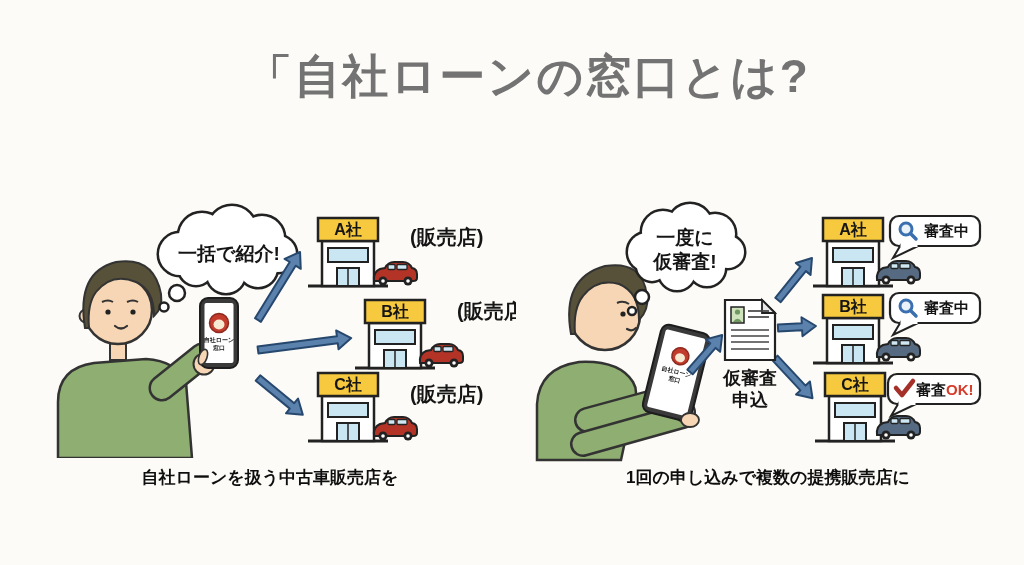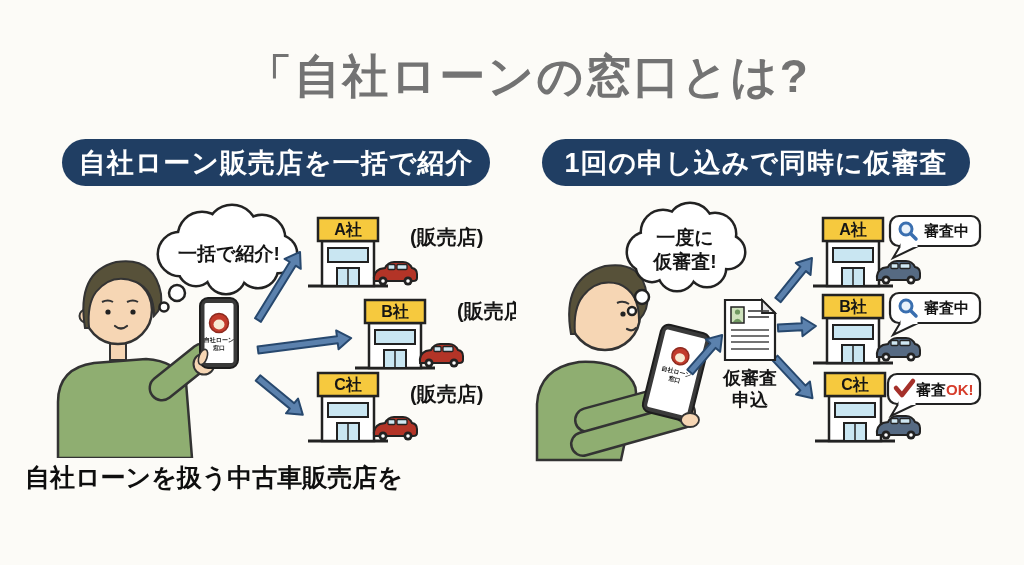--- a/index.html
+++ b/index.html
@@ -9,34 +9,32 @@
          font-size:46px;font-weight:bold;color:#737373;letter-spacing:2px;}
   .pill{position:absolute;top:139px;width:428px;height:47px;background:#203e63;border-radius:26px;
         color:#ffffff;font-size:27px;font-weight:bold;display:flex;align-items:center;
         justify-content:center;letter-spacing:1px;}
   .pill-left{left:62px;}
   .pill-right{left:542px;}
   .illus{position:absolute;top:192px;}
   .illus-left{left:30px;}
   .illus-right{left:535px;}
   .illus text{font-family:"Liberation Sans",sans-serif;font-weight:bold;fill:#151515;}
-  .caption{position:absolute;top:460px;text-align:left;font-size:25px;font-weight:bold;
+  .caption{position:absolute;top:460px;text-align:center;font-size:17px;font-weight:bold;
            color:#0e0e0e;line-height:35px;}
   .caption-left{left:25px;width:490px;}
   .caption-right{left:520px;width:496px;}
 </style>
 </head>
 <body>
 
 <div class="canvas">
 
   <h1 class="title">「自社ローンの窓口とは?</h1>
 
-  <div class="pill pill-left">自社ローン販売店を一括で紹介</div>
-  <div class="pill pill-right">1回の申し込みで同時に仮審査</div>
 
   <svg class="illus illus-left" width="486" height="266" viewBox="0 0 486 266">
     <defs>
       <g id="bldg">
         <line x1="-10" y1="68" x2="70" y2="68" stroke="#222" stroke-width="3"></line>
         <rect x="4" y="23" width="52" height="45" fill="#ffffff" stroke="#222" stroke-width="2.5"></rect>
         <rect x="10" y="30" width="40" height="14" fill="#c9e6f2" stroke="#222" stroke-width="2"></rect>
         <rect x="19" y="50" width="22" height="18" fill="#c9e6f2" stroke="#222" stroke-width="2"></rect>
         <line x1="30" y1="50" x2="30" y2="68" stroke="#222" stroke-width="1.5"></line>
         <rect x="0" y="0" width="60" height="23" fill="#f6c93e" stroke="#222" stroke-width="2.5"></rect>
@@ -256,16 +254,16 @@
       <rect x="363.5" y="208.5" width="17" height="4.5" fill="#fff"></rect>
       <path d="M361 196 l6 7 l11 -14" stroke="#a5302a" stroke-width="4.5" fill="none" stroke-linecap="round" stroke-linejoin="round"></path>
       <text x="381" y="203" font-size="15" text-anchor="start"><tspan>審査</tspan><tspan fill="#d63b2a">OK!</tspan></text>
     </g>
   </svg>
 
   <div class="caption caption-left">
     <span>自社ローンを扱う中古車販売店を</span><br>
   </div>
   <div class="caption caption-right">
-    <br>
+    <span>1回の申し込みで複数の提携販売店に</span><br>
   </div>
 
 </div>
 
 </body></html>

